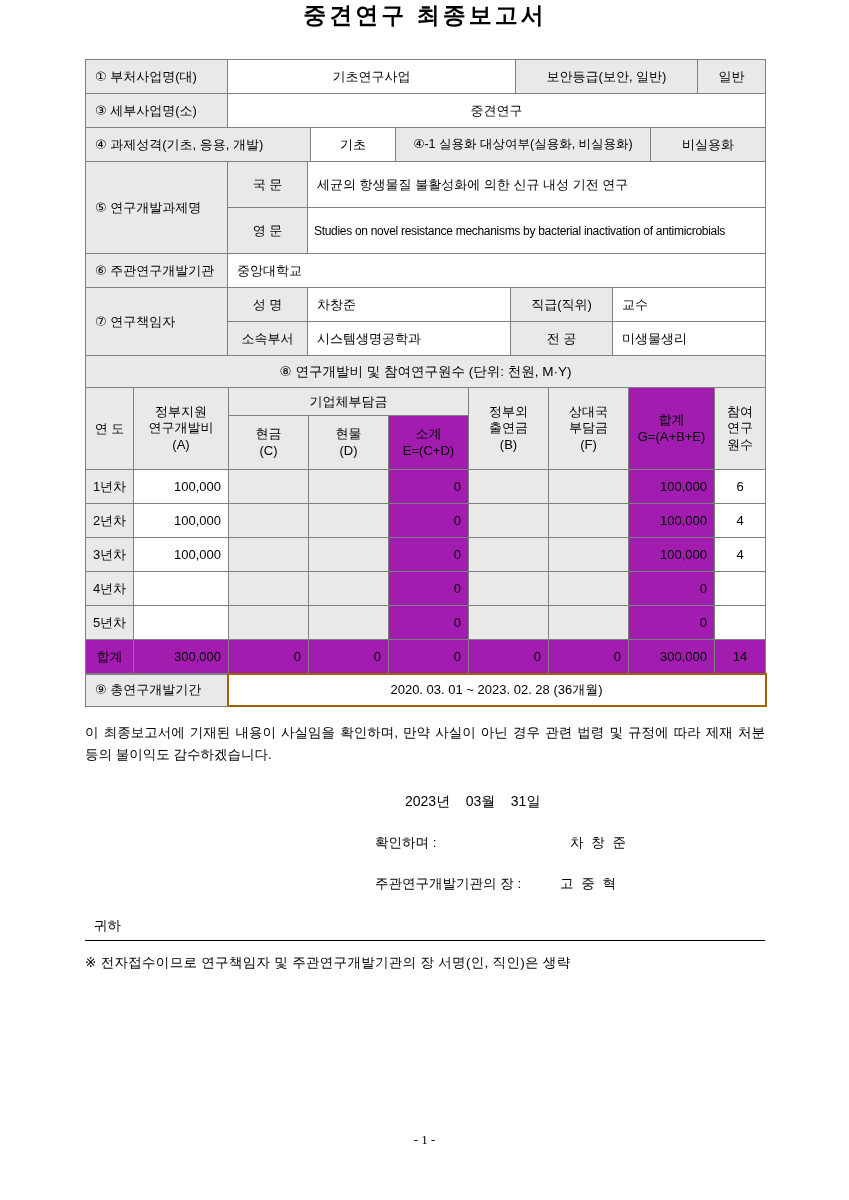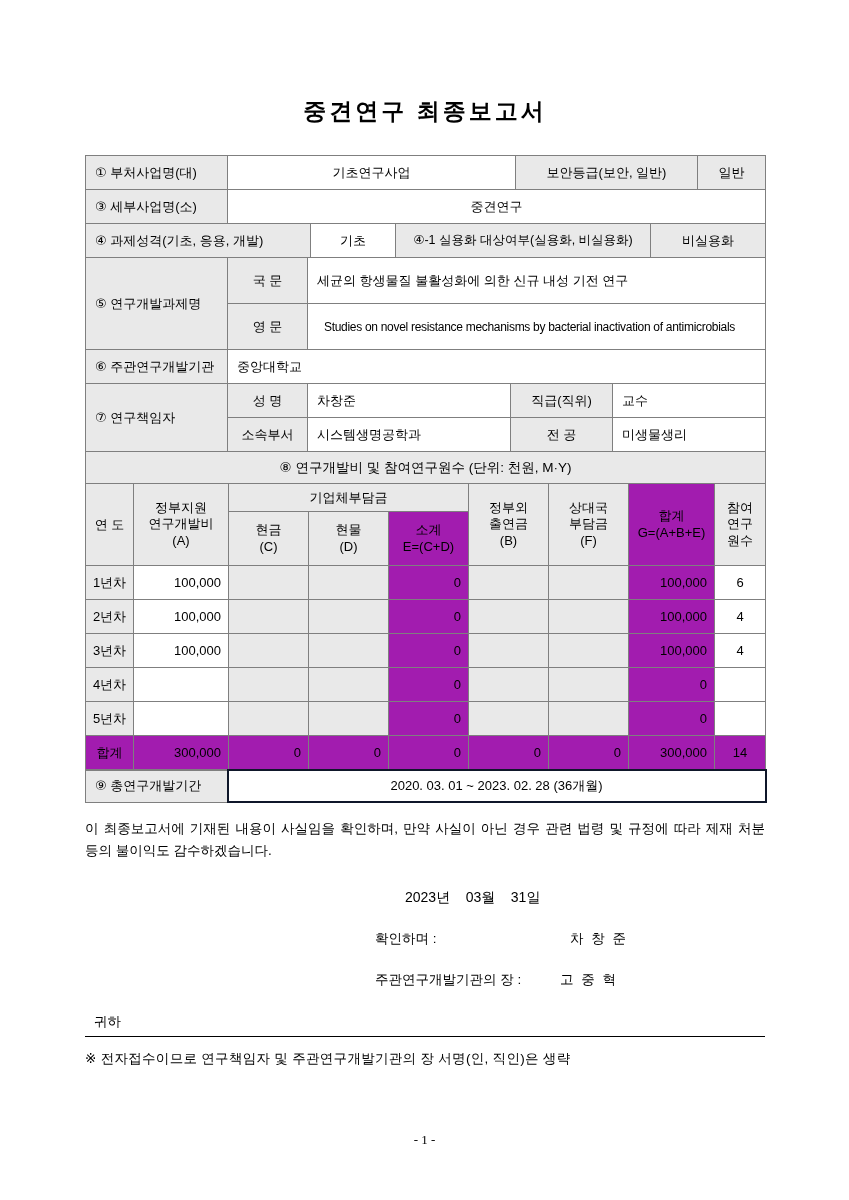--- a/index.html
+++ b/index.html
@@ -7,21 +7,20 @@
   body {
     width: 849px; height: 1200px;
     font-family: "Liberation Sans", "DejaVu Sans", sans-serif;
     color: #000;
     position: relative;
   }
   .doc { position: relative; width: 849px; height: 1200px; overflow: hidden; }
   .content { position: absolute; left: 85px; top: 0; width: 680px; }
 
   .title {
-    padding-top: 96px;
     text-align: center;
     font-size: 23px;
     font-weight: bold;
     letter-spacing: 3px;
   }
 
   .tbl-wrap { margin-top: 28px; }
   table {
     width: 680px;
     border-collapse: collapse;
@@ -36,26 +35,26 @@
     vertical-align: middle;
     overflow: hidden;
   }
   .gray { background: #e9e9e9; margin-left: 11px; }
   .orange { background: #a21caf; }
   .lbl { text-align: left; padding-left: 9px; }
   .ctr { text-align: center; }
   .num { text-align: right; padding-right: 7px; }
   .tall td { height: 46px; }
   .tight { font-size: 12.5px; padding: 0 2px; }
-  .eng { font-size: 12px; letter-spacing: -0.3px; padding-left: 16px; }
+  .eng { font-size: 12px; letter-spacing: -0.3px; padding-left: 6px; }
   .prelines { white-space: pre-line; line-height: 1.25; }
   .band td { height: 32px; font-size: 13.5px; }
   .hdr-top td { height: 28px; }
   .hdr-bot td { height: 54px; }
-  .thick { border: 2px solid #0f172a; }
+  .thick { border: 2px solid #a16207; }
   .period-row td { height: 32px; }
 
   .declaration {
     margin-top: 15px;
     font-size: 13.5px;
     line-height: 1.65;
     text-align: justify;
     word-break: keep-all;
   }
 

